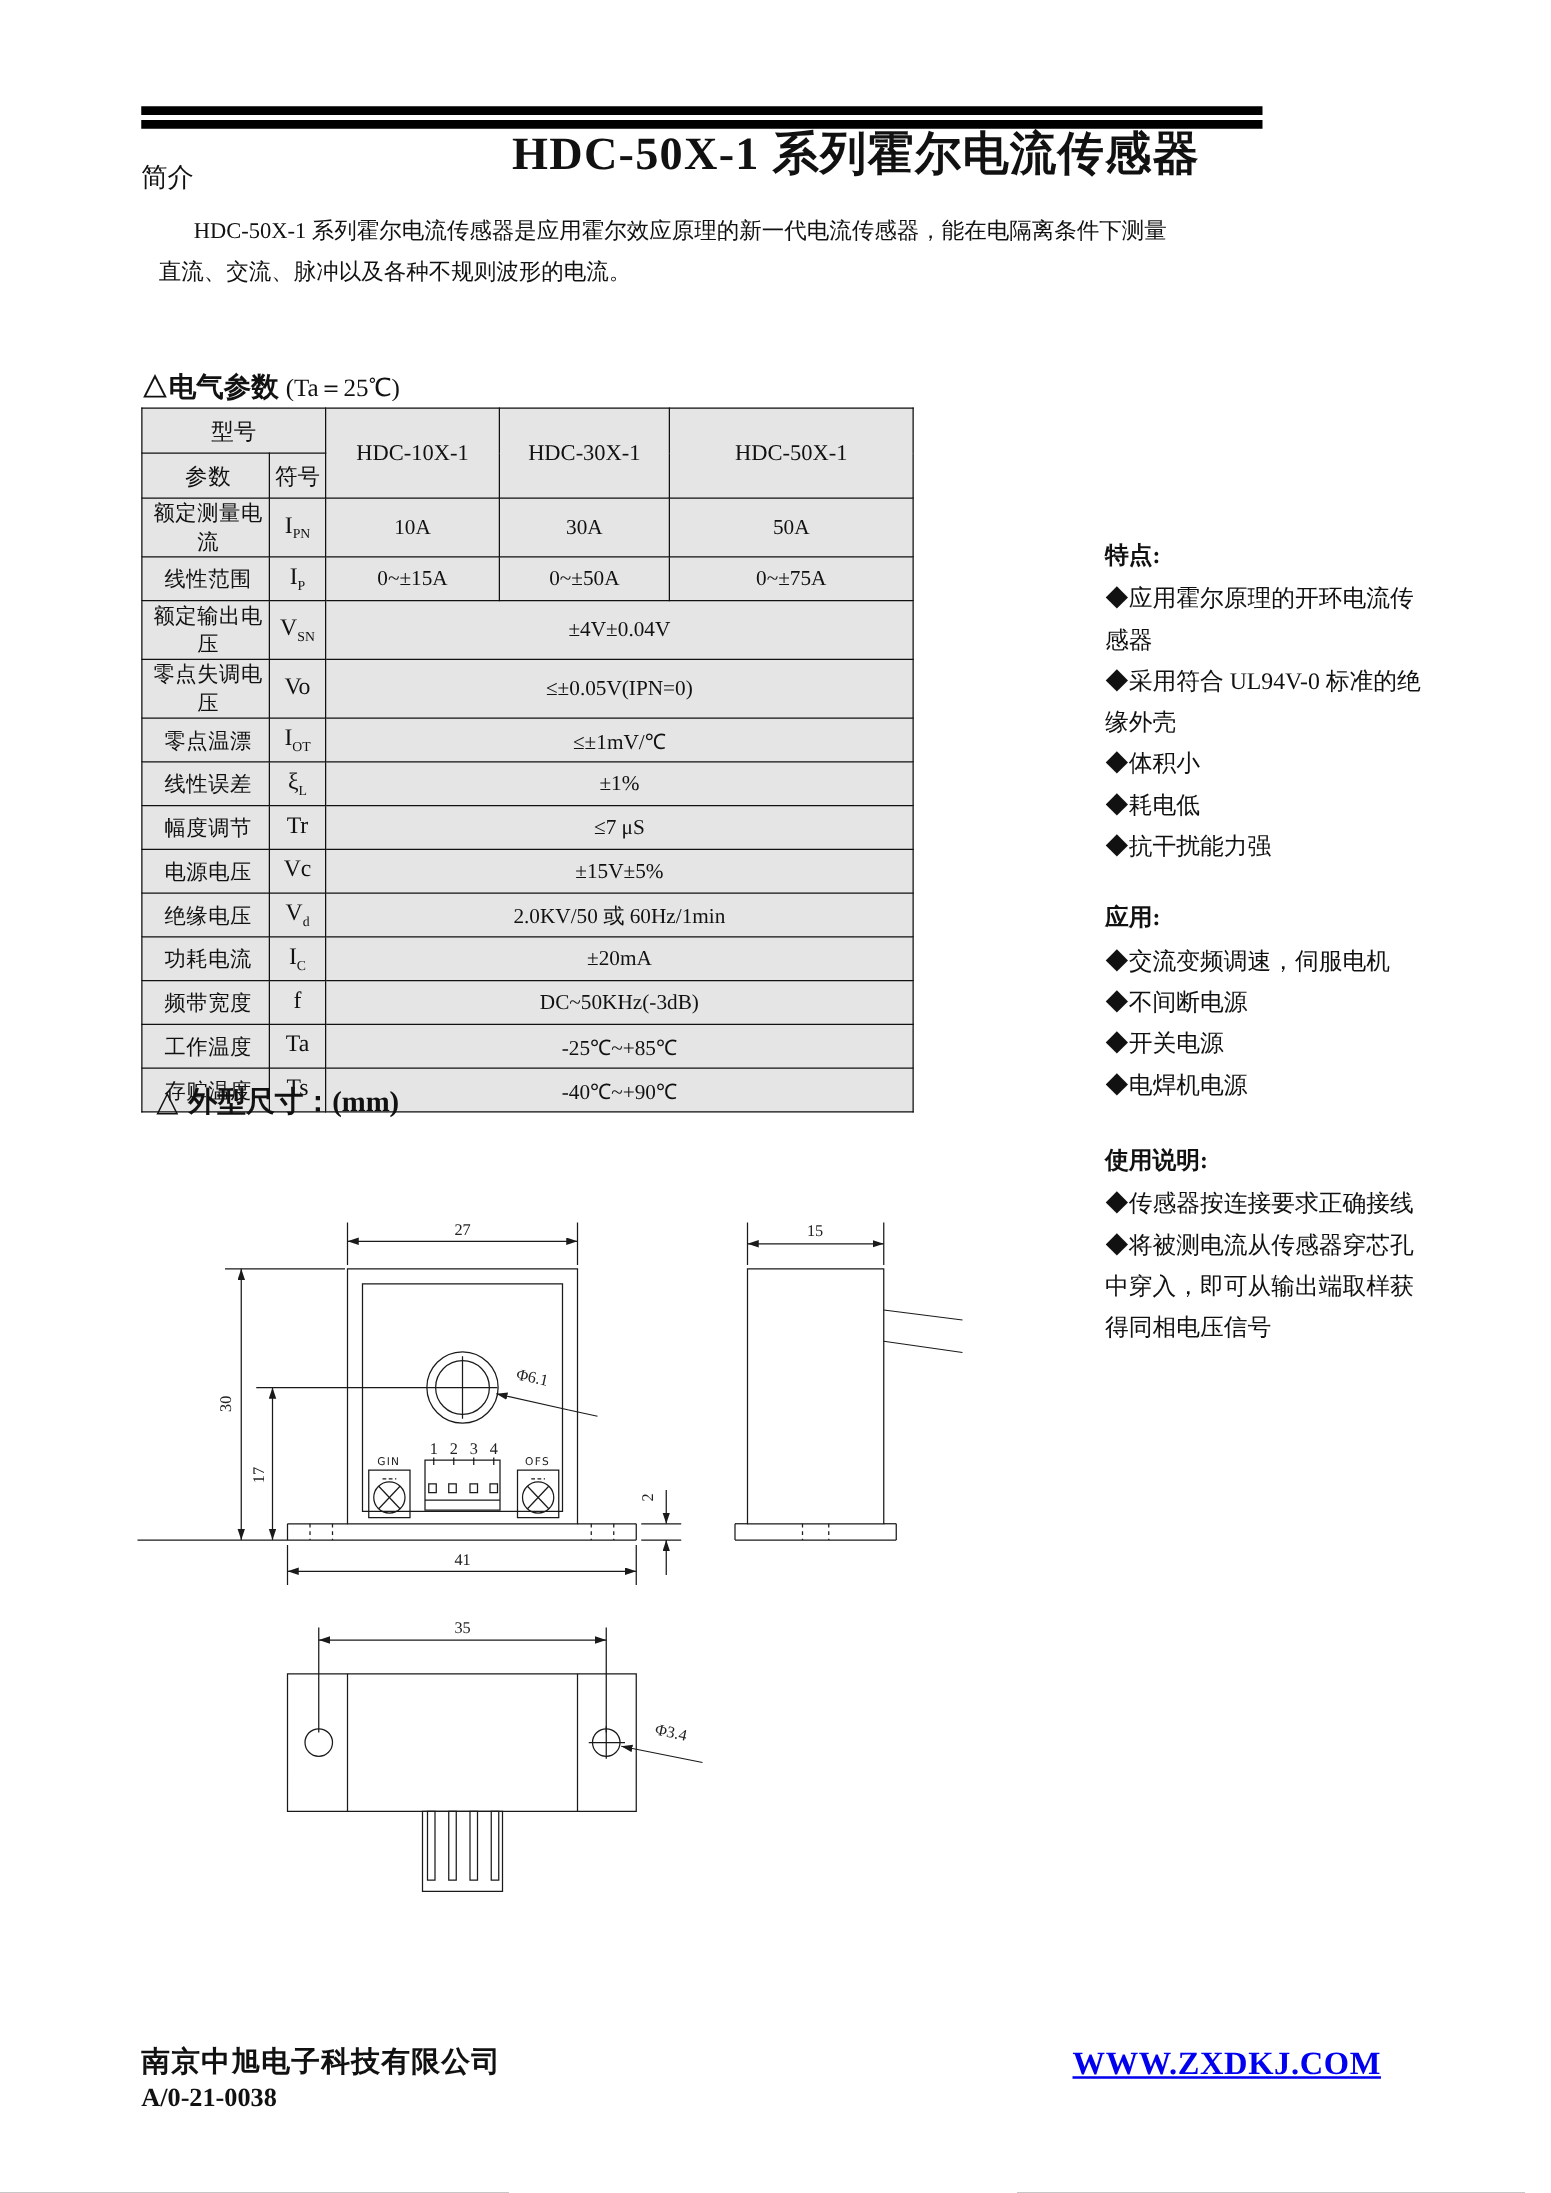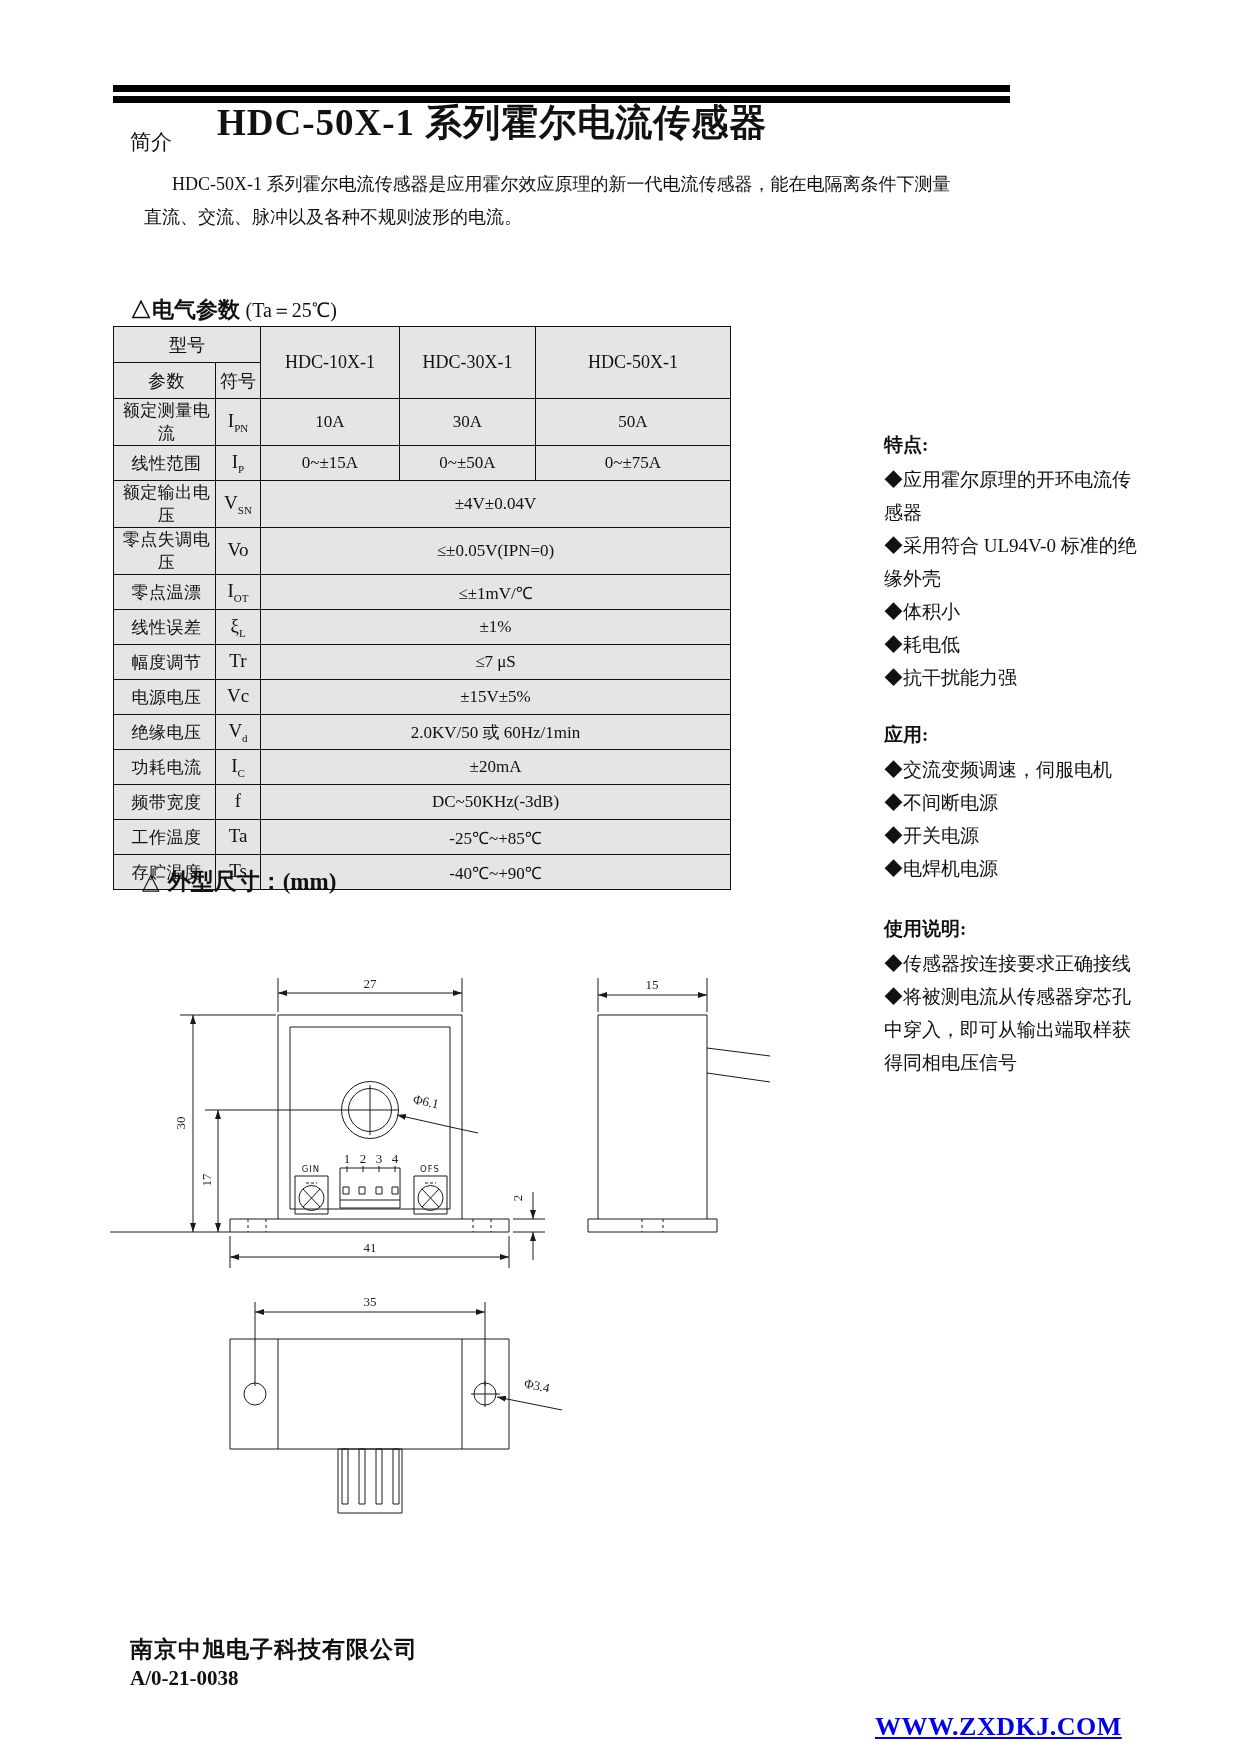--- a/index.html
+++ b/index.html
@@ -1,26 +1,26 @@
 <!DOCTYPE html>
 <html><head>
 <meta charset="utf-8">
 <style>
   html,body{margin:0;padding:0;background:#9a9a9a;}
   .page{position:relative;width:1241px;height:1754px;margin:0 auto;background:#ffffff;
         font-family:"Liberation Serif",serif;color:#111;overflow:hidden;}
-  .abs{position:absolute;margin-left:17px;}
+  .abs{position:absolute;}
 
   
   .rule{position:absolute;left:113px;width:897px;background:#000;}
   .rule1{top:85px;height:7px;}
   .rule2{top:96px;height:7px;}
 
   .intro-label{left:113px;top:128px;font-size:21px;}
-  .doc-title{left:200px;top:98px;width:760px;text-align:left;font-size:37px;font-weight:bold;letter-spacing:1px;}
+  .doc-title{left:200px;top:98px;width:760px;text-align:right;font-size:37px;font-weight:bold;letter-spacing:1px;}
   .intro-p1{left:155px;top:172px;width:880px;font-size:18px;}
   .intro-p2{left:127px;top:205px;width:880px;font-size:18px;}
 
   .sec-head{left:113px;top:295px;font-size:22px;font-weight:bold;}
   .sec-head .note{font-weight:normal;font-size:20px;}
 
   
   table.params{position:absolute;left:113px;top:326px;border-collapse:collapse;table-layout:fixed;background:#e5e5e5;}
   table.params td{border:1px solid #111;text-align:center;vertical-align:middle;padding:0;font-size:17px;overflow:hidden;}
   table.params td.name{text-align:center;padding-left:4px;font-size:17px;letter-spacing:0.5px;}
@@ -38,21 +38,21 @@
   .dims-head .tri{font-weight:normal;margin-right:8px;}
 
   svg.drawing{position:absolute;left:100px;top:955px;}
   svg.drawing *{vector-effect:non-scaling-stroke;}
   .dimtxt{font-family:"Liberation Serif",serif;font-size:13px;fill:#222;}
   .small-lbl{font-family:"DejaVu Sans",sans-serif;font-size:8.5px;fill:#222;letter-spacing:1px;}
   .pin-num{font-family:"Liberation Serif",serif;font-size:13px;fill:#222;}
 
   .footer-company{left:113px;top:1634px;font-size:23px;font-weight:bold;letter-spacing:1px;}
   .footer-code{left:113px;top:1666px;font-size:21px;font-weight:bold;}
-  .footer-site{left:858px;top:1712px;font-size:26px;font-weight:bold;text-decoration:underline;letter-spacing:0.5px;}
+  .footer-site{left:858px;top:1636px;font-size:26px;font-weight:bold;text-decoration:underline;letter-spacing:0.5px;}
 </style>
 </head>
 <body>
 
 <div class="page">
 
   <div class="rule rule1"></div>
   <div class="rule rule2"></div>
 
   <div class="abs intro-label">简介</div>

